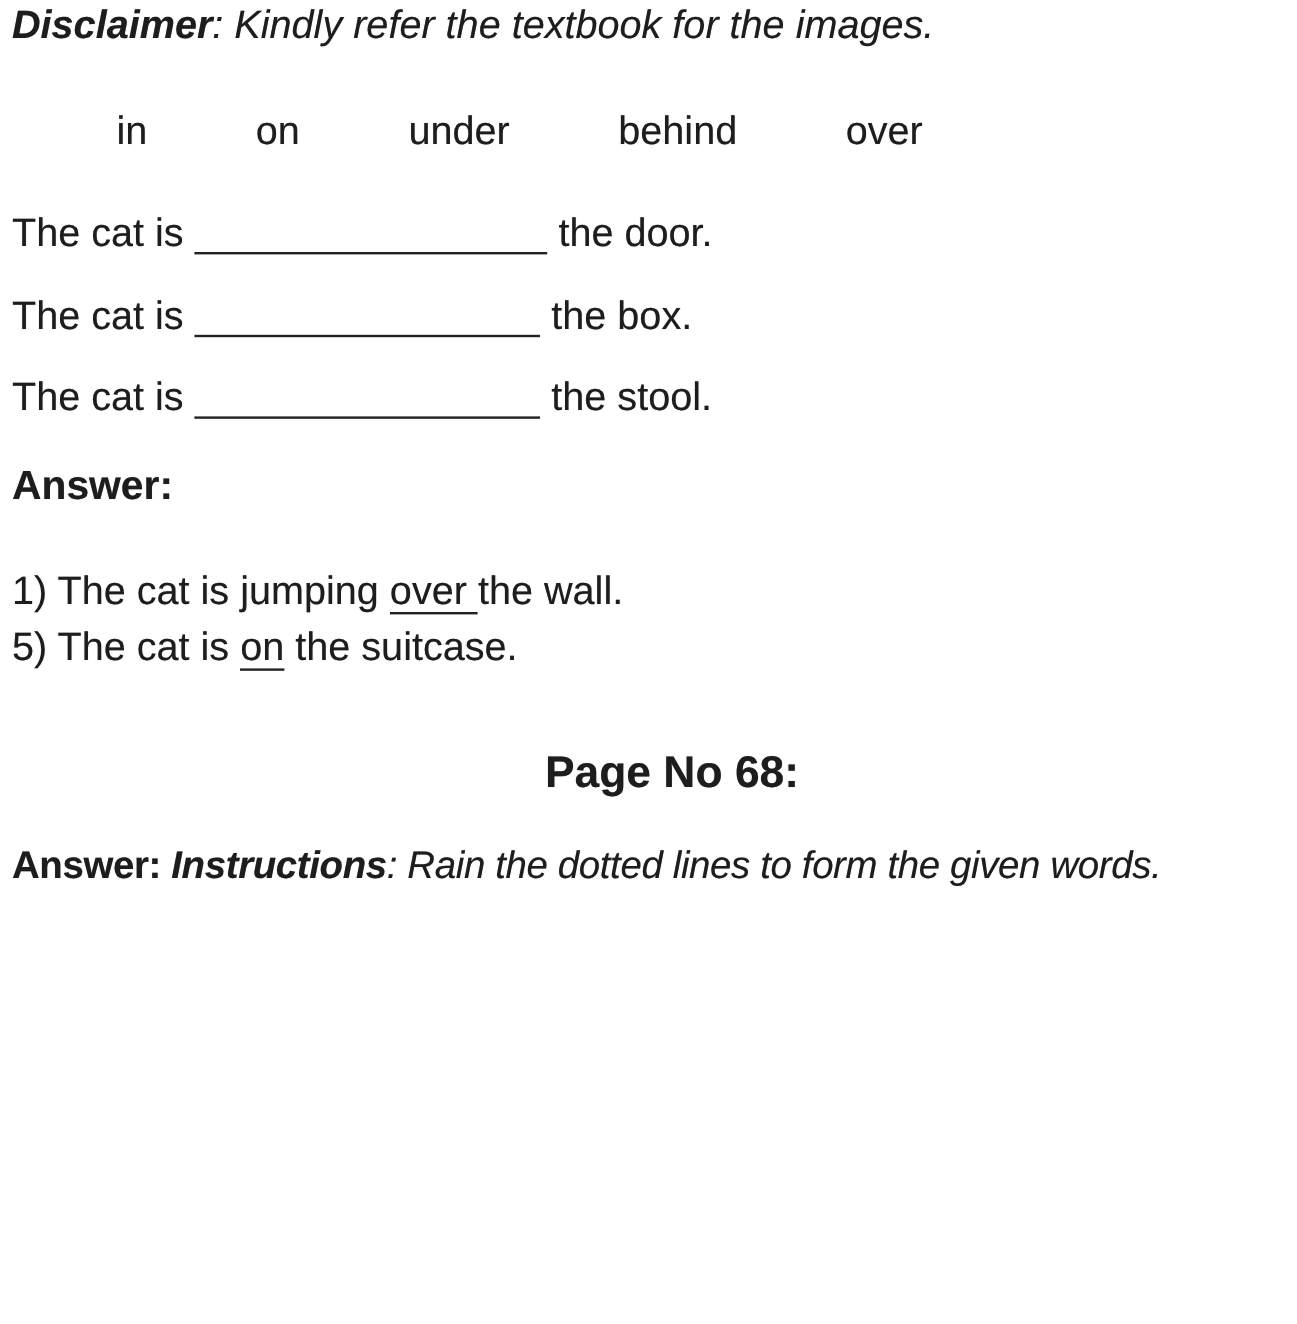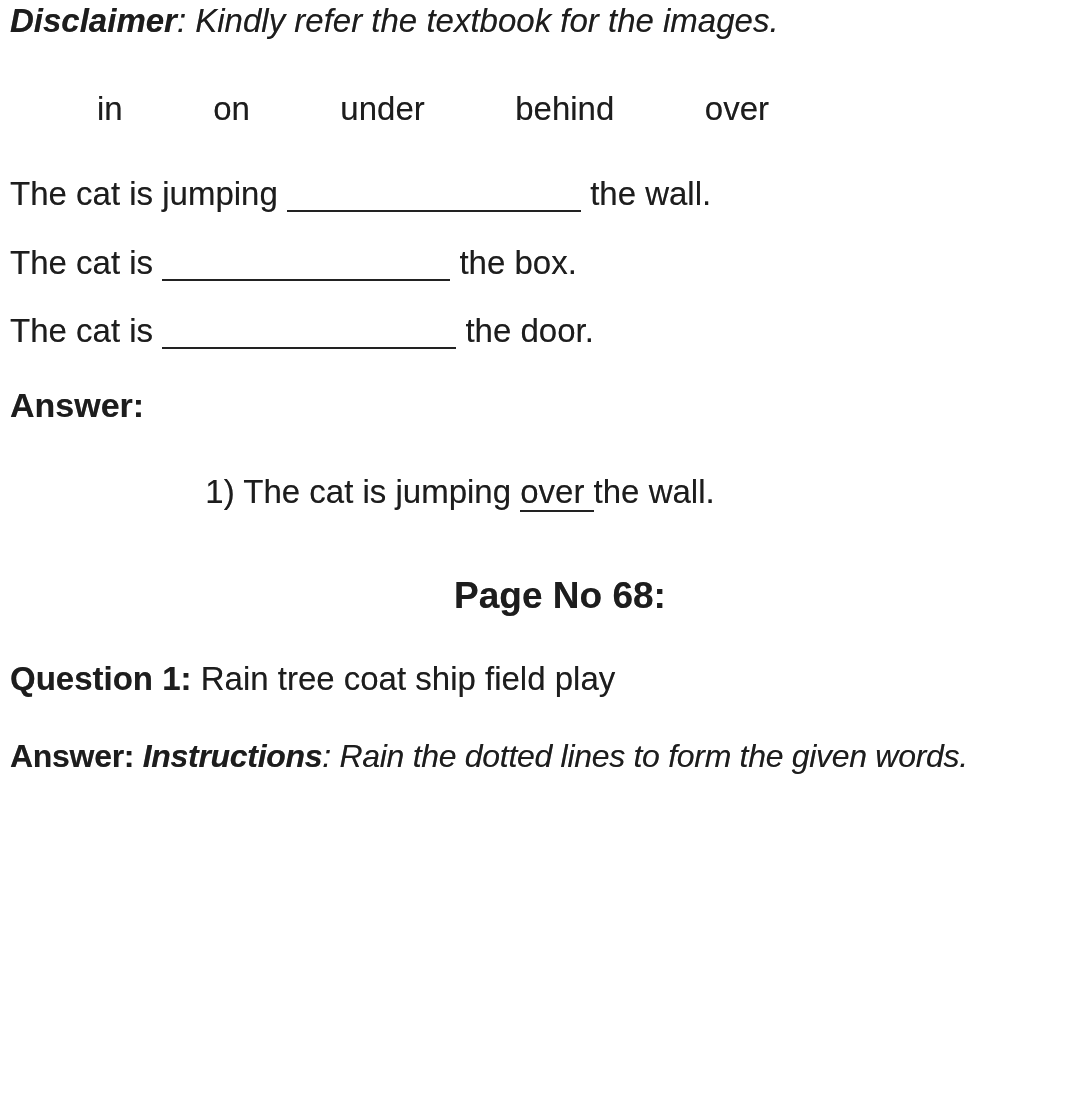--- a/index.html
+++ b/index.html
@@ -58,21 +58,21 @@
   }
   .blank-wide { width: 294px; }
 
   
   .answer-heading {
     margin: 14px 0 0 0;
     line-height: 50px;
     font-size: 34px;
     font-weight: bold;
   }
-  .answers { margin-top: 38px; text-align: center; }
+  .answers { margin-top: 38px; }
   .answer-line {
     margin: 0;
     line-height: 47.7px;
     font-size: 33px;
     white-space: nowrap;
   }
   .u {
     border-bottom: 2.5px solid #222222;
     white-space: pre;
   }
@@ -114,44 +114,47 @@
   <div class="word-bank">
     <span>in</span>
     <span>on</span>
     <span>under</span>
     <span>behind</span>
     <span>over</span>
   </div>
 
   <div class="sentences">
     <p class="sentence">
-      <span>The cat is jumping</span>
+      <span>The cat is</span>
       <span class="blank blank-wide"></span>
-      <span>the wall.</span>
+      <span>the door.</span>
     </p>
     <p class="sentence">
       <span>The cat is</span>
       <span class="blank"></span>
       <span>the box.</span>
     </p>
     <p class="sentence">
       <span>The cat is</span>
-      <span class="blank blank-wide"></span>
-      <span>the door.</span>
+      <span class="blank"></span>
+      <span>the stool.</span>
     </p>
   </div>
 
   <p class="answer-heading">Answer:</p>
 
   <div class="answers">
     <p class="answer-line">
       <span>1)</span>
       <span class="pre">The cat is jumping </span><span class="u">over </span><span class="pre">the wall.</span>
     </p>
+    <p class="answer-line">
+      <span>5)</span>
+      <span class="pre">The cat is </span><span class="u">on</span><span class="pre"> the suitcase.</span>
+    </p>
   </div>
 
   <p class="page-heading">Page No 68:</p>
 
-  <p class="question"><span class="b">Question 1:</span><span class="pre"> Rain tree coat ship field play</span></p>
 
   <p class="bottom-line"><span class="b pre">Answer: </span><span class="bi">Instructions</span><span class="i pre">: Rain the dotted lines to form the given words.</span></p>
 
 </div>
 
 </body></html>

